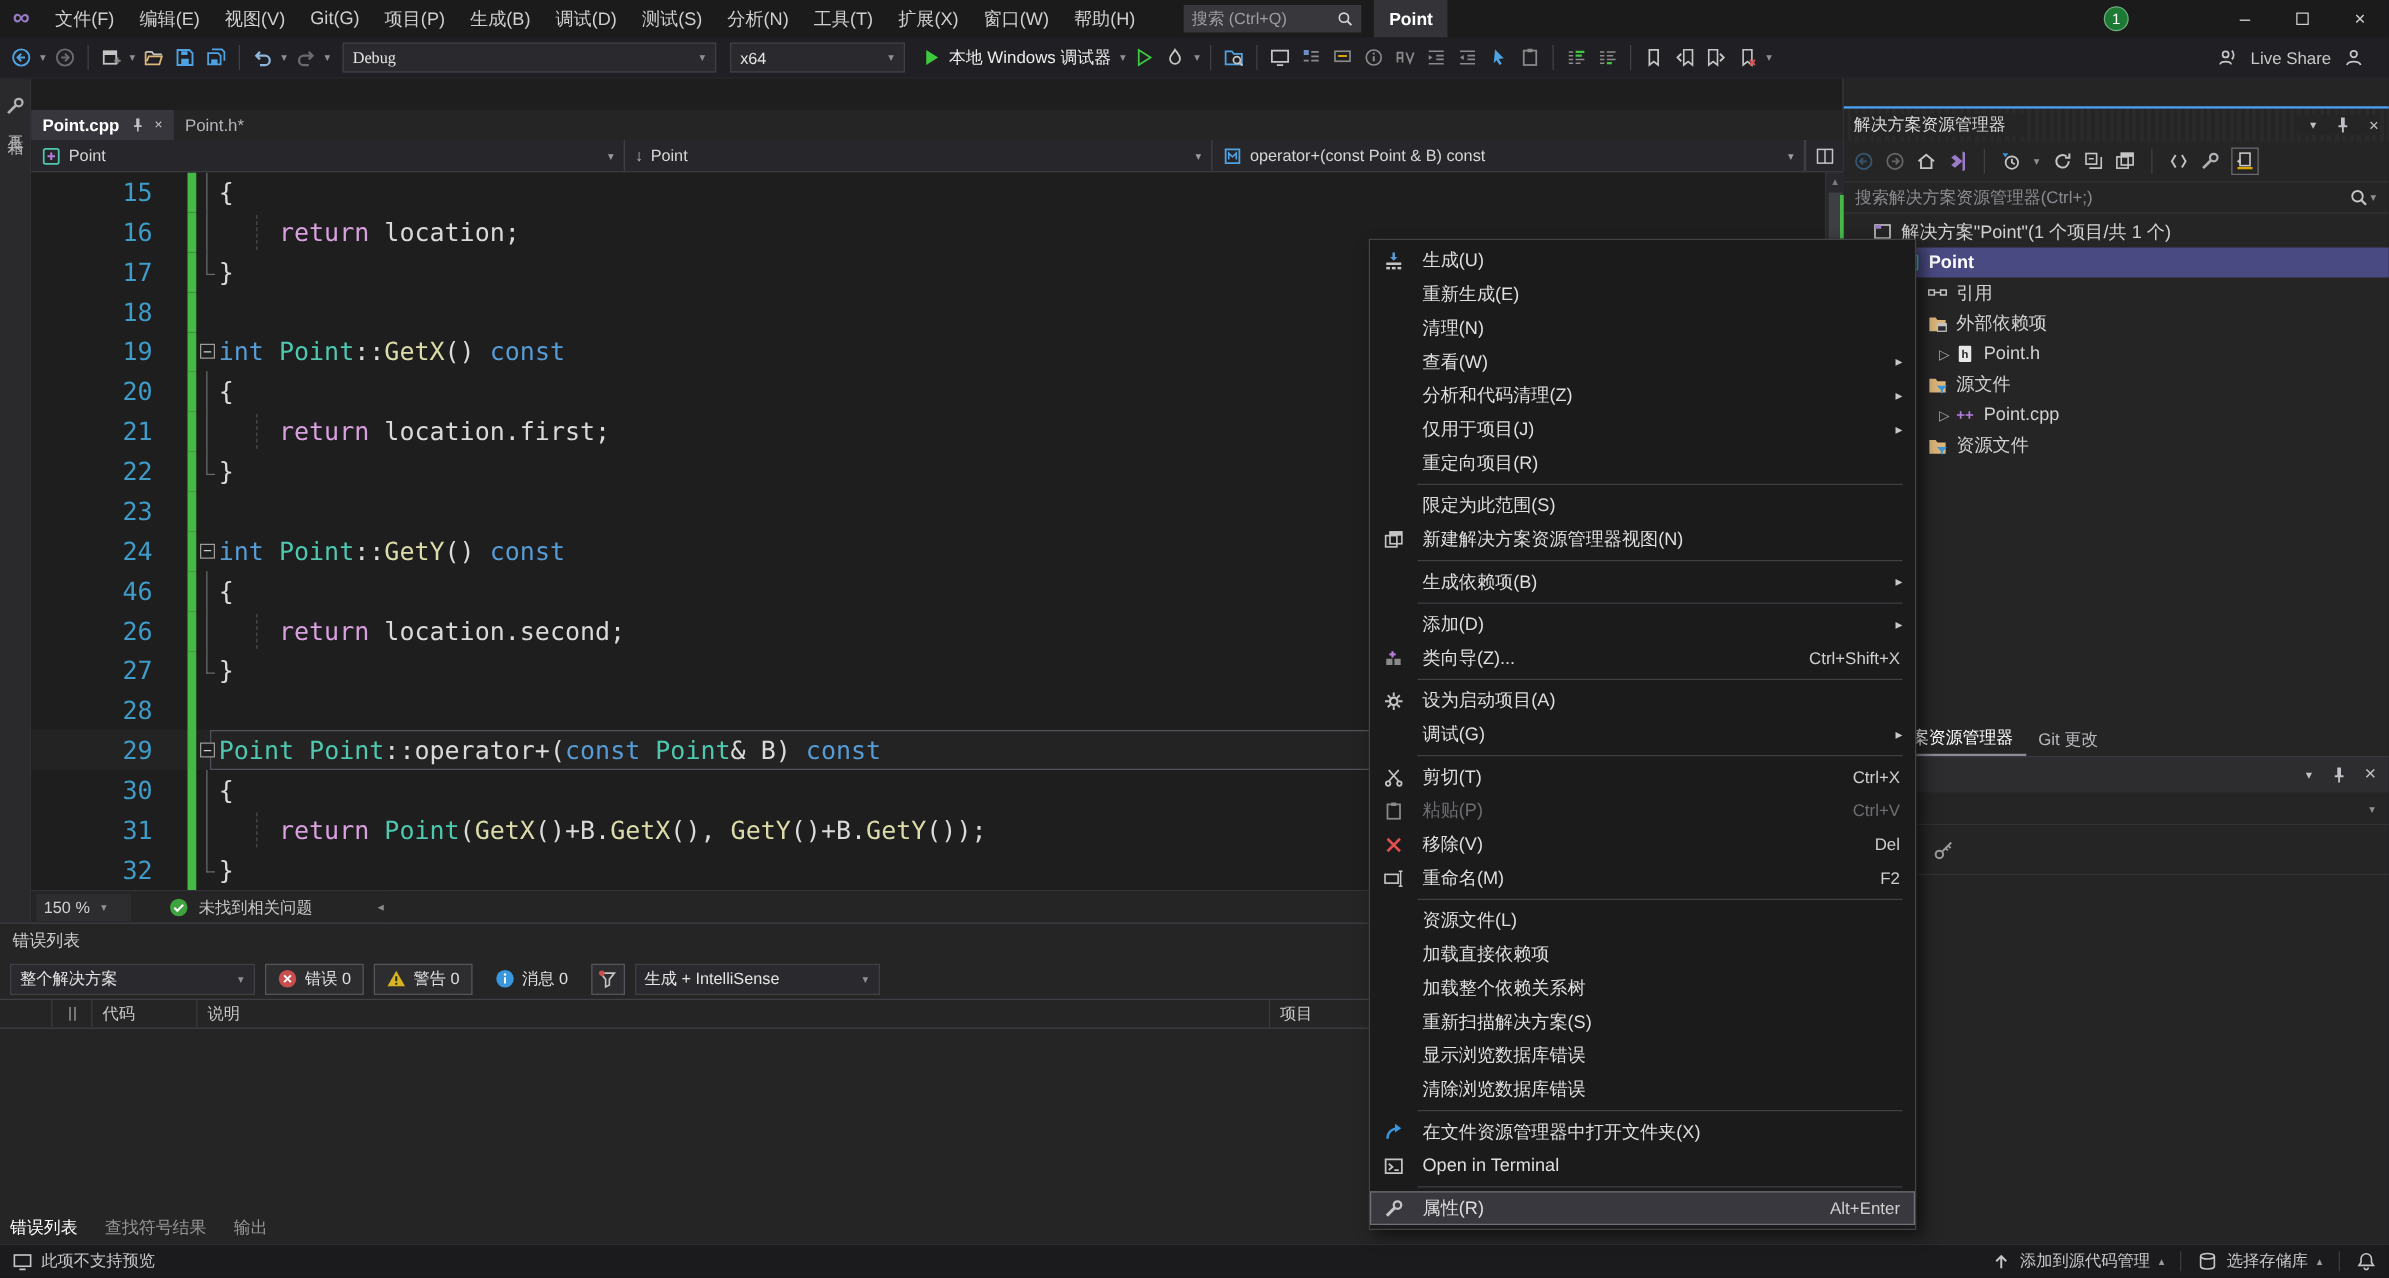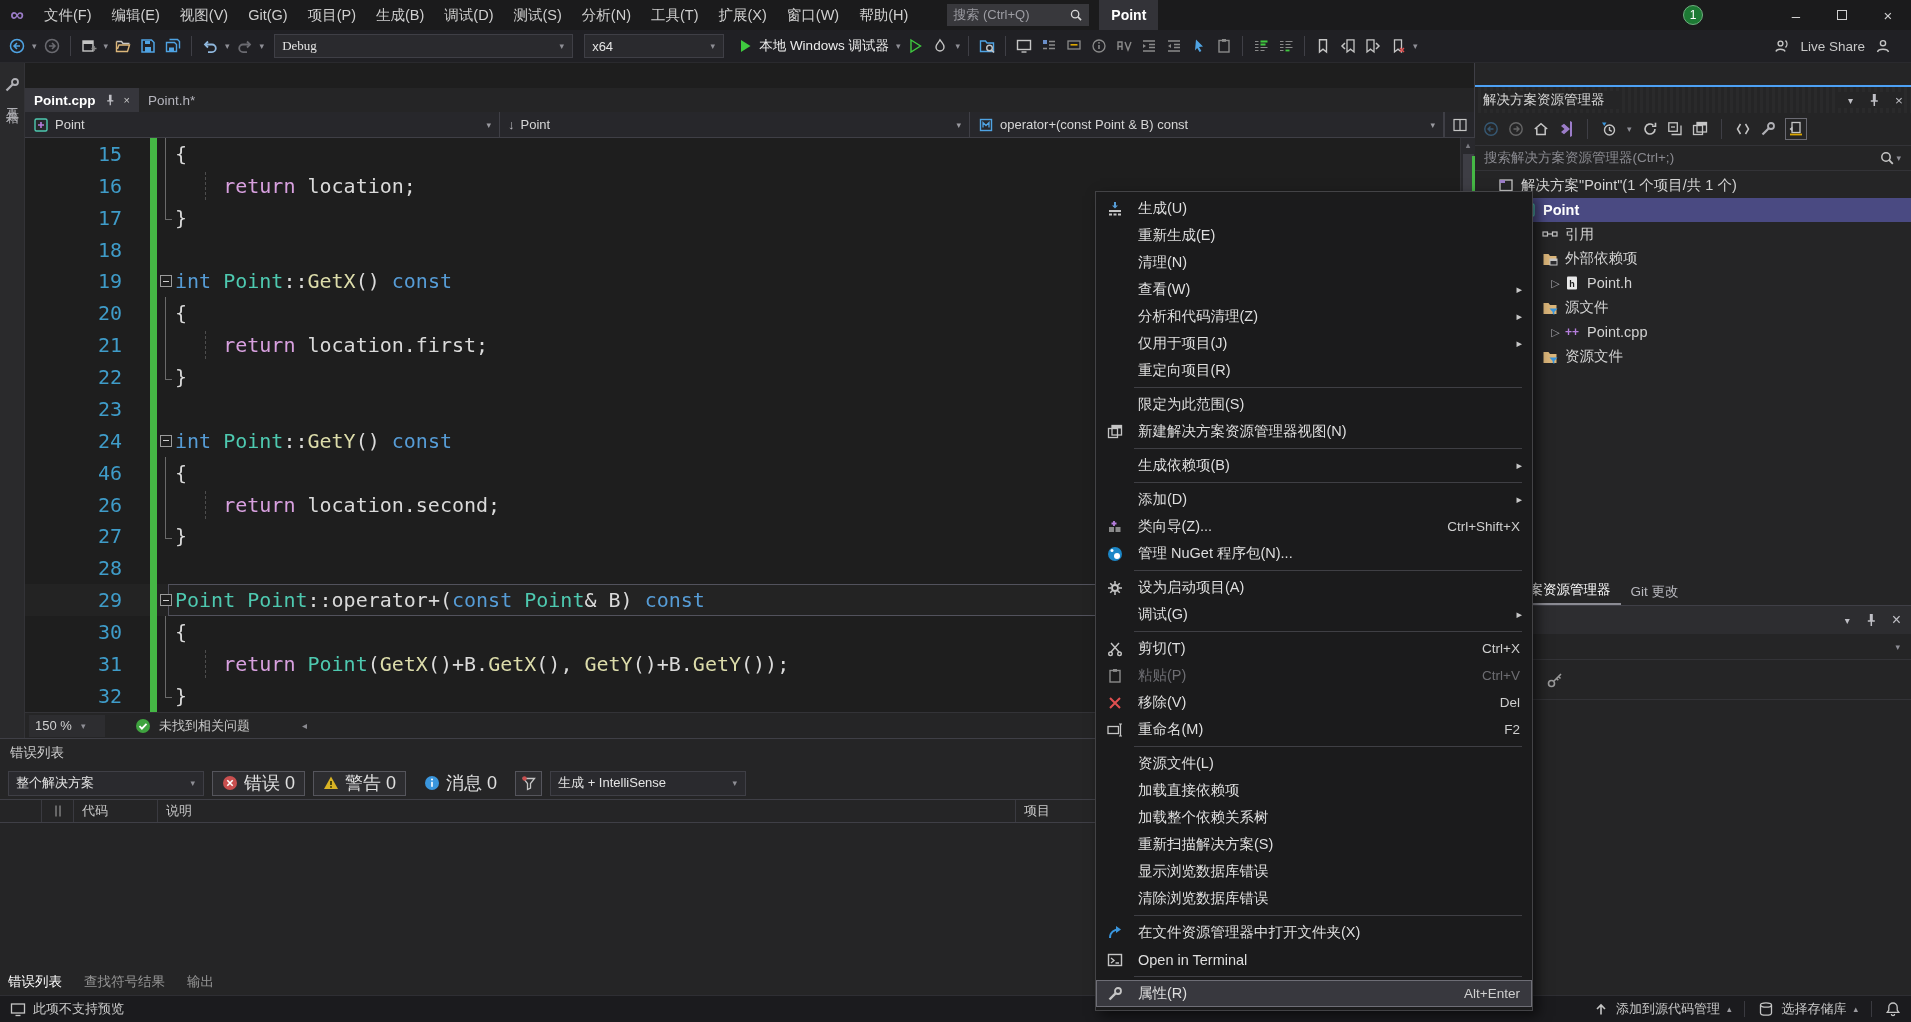--- a/index.html
+++ b/index.html
@@ -86,21 +86,21 @@
   #health{display:flex;align-items:center;gap:8px;margin-left:30px;color:#c8c8c8;}
   #hscroll-arrow{margin-left:52px;color:#8a8a90;font-size:10px;}
   #hscroll-track{flex:1;height:100%;background:#252526;margin-left:4px;}
 
   
   #bottom-panel{left:0;top:675px;width:1475px;height:257px;background:#252526;border-top:1px solid #3f3f46;}
   #bp-title{height:28px;display:flex;align-items:center;padding:0 10px;font-size:13.5px;color:#cfcfcf;}
   #bp-title .bpicons{margin-left:auto;display:flex;gap:12px;align-items:center;color:#9a9aa0;}
   #bp-toolbar{height:32px;display:flex;align-items:center;gap:8px;padding:0 8px;}
   #bp-toolbar .combo{height:25px;}
-  .togglebtn{height:25px;display:flex;align-items:center;gap:6px;padding:0 9px;font-size:18px;color:#e0e0e0;
+  .togglebtn{height:25px;display:flex;align-items:center;gap:6px;padding:0 9px;font-size:13px;color:#e0e0e0;
     background:#2d2d30;border:1px solid #55555c;}
   .togglebtn.flat{border-color:transparent;background:transparent;}
   .iconbtn{width:27px;height:25px;border:1px solid #55555c;background:#2d2d30;display:flex;align-items:center;justify-content:center;}
   #bp-header{height:24px;display:flex;align-items:center;border-top:1px solid #3f3f46;border-bottom:1px solid #3f3f46;font-size:13px;color:#c8c8c8;}
   .hcell{height:100%;display:flex;align-items:center;padding:0 8px;border-right:1px solid #3a3a40;}
   #bp-body{height:125px;}
   #bp-tabs{position:absolute;bottom:0;left:0;height:26px;display:flex;align-items:center;padding-left:8px;gap:22px;font-size:13.5px;}
   #bp-tabs .btab{color:#969696;}
   #bp-tabs .btab.active{color:#ffffff;}
 
@@ -1040,30 +1040,20 @@
       <span class="cmicon">
         <svg class="icon16" viewBox="0 0 16 16">
           <rect x="2" y="8" width="5" height="5" fill="#8a8a8a"></rect>
           <rect x="8.5" y="8" width="5" height="5" fill="#8a8a8a"></rect>
           <path d="M7 2v5M4.5 4.5h5" stroke="#b57edc" stroke-width="1.8"></path>
         </svg>
       </span>
       <span class="cmlabel">类向导(Z)...</span>
       <span class="cmshort">Ctrl+Shift+X</span>
     </div>
-    <div class="cmitem">
-      <span class="cmicon">
-        <svg class="icon16" viewBox="0 0 16 16">
-          <circle cx="8" cy="8" r="7" fill="#1c87c7"></circle>
-          <circle cx="10" cy="10" r="3" fill="#fff"></circle>
-          <circle cx="5" cy="4.5" r="1.5" fill="#fff"></circle>
-        </svg>
-      </span>
-      <span class="cmlabel">管理 NuGet 程序包(N)...</span>
-    </div>
     <div class="cmsep"></div>
     <div class="cmitem">
       <span class="cmicon">
         <svg class="icon16" viewBox="0 0 16 16">
           <path d="M8 1v3M8 12v3M1 8h3M12 8h3M3.2 3.2l2.1 2.1M10.7 10.7l2.1 2.1M12.8 3.2l-2.1 2.1M5.3 10.7l-2.1 2.1" stroke="#c5c5c5" stroke-width="1.5"></path>
           <circle cx="8" cy="8" r="3" stroke="#c5c5c5" fill="none" stroke-width="1.8"></circle>
         </svg>
       </span>
       <span class="cmlabel">设为启动项目(A)</span>
     </div>

